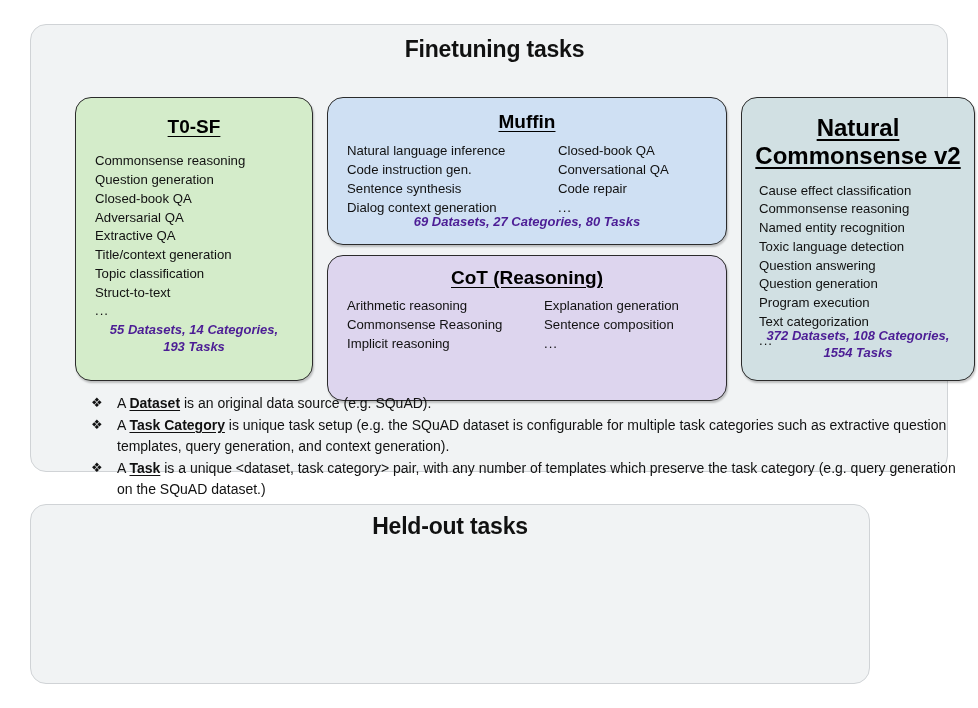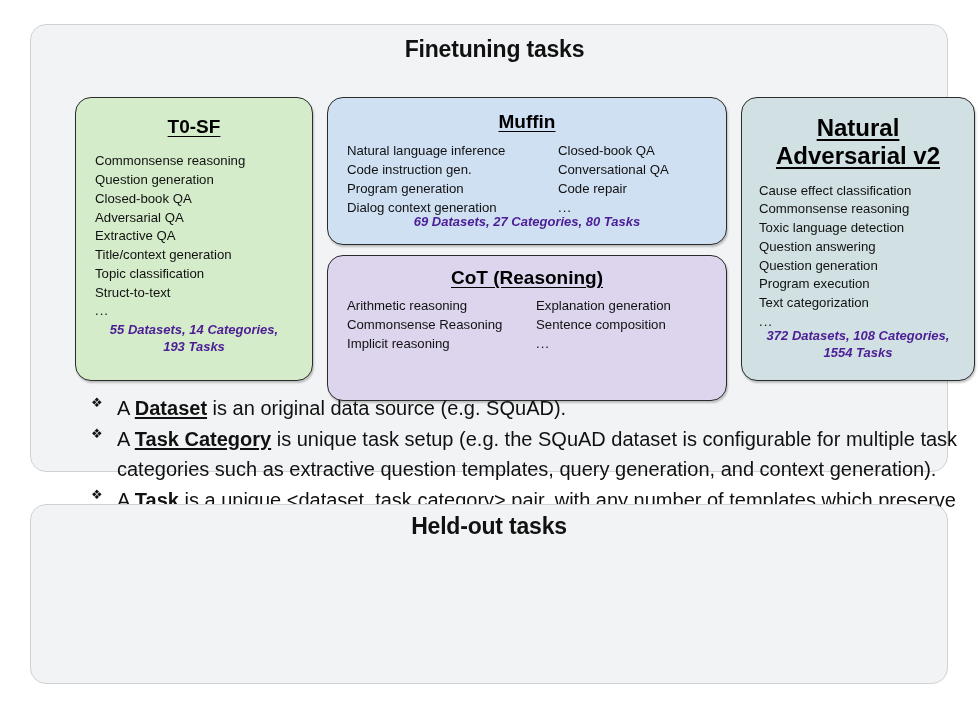--- a/index.html
+++ b/index.html
@@ -12,21 +12,21 @@
   .page { position: relative; width: 978px; height: 708px; }
 
   
   .panel {
     position: absolute;
     background: #f1f3f4;
     border: 1px solid #d0d3d6;
     border-radius: 16px;
   }
   #finetuning-panel { left: 30px; top: 24px; width: 918px; height: 448px; padding-left: 11px; }
-  #heldout-panel   { left: 30px; top: 504px; width: 918px; height: 180px; }
+  #heldout-panel   { left: 30px; top: 504px; width: 840px; height: 180px; }
 
   .panel-title {
     text-align: center;
     font-size: 23px;
     font-weight: bold;
     color: #111111;
     letter-spacing: -0.2px;
   }
   #finetuning-panel .panel-title { margin-top: 11px; }
   #heldout-panel   .panel-title { margin-top: 8px; }
@@ -78,41 +78,41 @@
 
   #card-muffin { left: 296px; top: 72px; width: 400px; height: 148px; background: #cfe0f3; }
   #card-muffin .card-title { margin-top: 13px; }
   #card-muffin .items { margin: 9px 0 0 19px; }
   #card-muffin .items.two-col { grid-template-columns: 195px auto; column-gap: 16px; }
   #card-muffin .stat  { position: absolute; left: 0; right: 0; bottom: 13px; }
 
   #card-cot { left: 296px; top: 230px; width: 400px; height: 146px; background: #ddd5ee; }
   #card-cot .card-title { margin-top: 11px; }
   #card-cot .items { margin: 8px 0 0 19px; }
-  #card-cot .items.two-col { grid-template-columns: 189px auto; column-gap: 0; }
+  #card-cot .items.two-col { grid-template-columns: 189px auto; column-gap: 8px; }
   #card-cot .stat  { position: absolute; left: 0; right: 0; bottom: 11px; }
 
   #card-niv2 { left: 710px; top: 72px; width: 234px; height: 284px; background: #d1e0e3; }
   #card-niv2 .card-title { margin-top: 16px; }
   #card-niv2 .items { margin: 11px 0 0 17px; }
   #card-niv2 .stat  { position: absolute; left: 0; right: 0; bottom: 18px; }
 
   
   #definitions {
     position: absolute;
     left: 52px; top: 368px; width: 886px;
   }
   .def-row { display: flex; align-items: flex-start; margin-bottom: 1px; }
   .bullet {
     width: 34px; flex: 0 0 34px;
     font-size: 13px; color: #111111; line-height: 1.5;
     padding-left: 8px;
   }
   .def-text {
-    font-size: 20px; color: #111111; line-height: 1.5;
+    font-size: 14px; color: #111111; line-height: 1.5;
   }
   .def-text b { font-weight: bold; text-decoration: underline; text-underline-offset: 2px; }
 </style>
 </head>
 <body>
 
 <div class="page">
 
   <section class="panel" id="finetuning-panel">
     <h1 class="panel-title">Finetuning tasks</h1>
@@ -134,21 +134,21 @@
 193 Tasks</div>
     </div>
 
     <div class="card" id="card-muffin">
       <div class="card-title">Muffin</div>
       <div class="items two-col">
         <div>Natural language inference</div>
         <div>Closed-book QA</div>
         <div>Code instruction gen.</div>
         <div>Conversational QA</div>
-        <div>Program generation</div>
+        <div>Sentence synthesis</div>
         <div>Code repair</div>
         <div>Dialog context generation</div>
         <div class="dots">...</div>
       </div>
       <div class="stat">69 Datasets, 27 Categories, 80 Tasks</div>
     </div>
 
     <div class="card" id="card-cot">
       <div class="card-title">CoT (Reasoning)</div>
       <div class="items two-col">
@@ -157,25 +157,26 @@
         <div>Commonsense Reasoning</div>
         <div>Sentence composition</div>
         <div>Implicit reasoning</div>
         <div class="dots">...</div>
       </div>
     </div>
 
     <div class="card" id="card-niv2">
       <div class="card-title small">
         <div>Natural</div>
-        <div>Adversarial v2</div>
+        <div>Commonsense v2</div>
       </div>
       <div class="items">
         <div>Cause effect classification</div>
         <div>Commonsense reasoning</div>
+        <div>Named entity recognition</div>
         <div>Toxic language detection</div>
         <div>Question answering</div>
         <div>Question generation</div>
         <div>Program execution</div>
         <div>Text categorization</div>
         <div class="dots">...</div>
       </div>
       <div class="stat" style="white-space:pre-line">372 Datasets, 108 Categories,
 1554 Tasks</div>
     </div>

